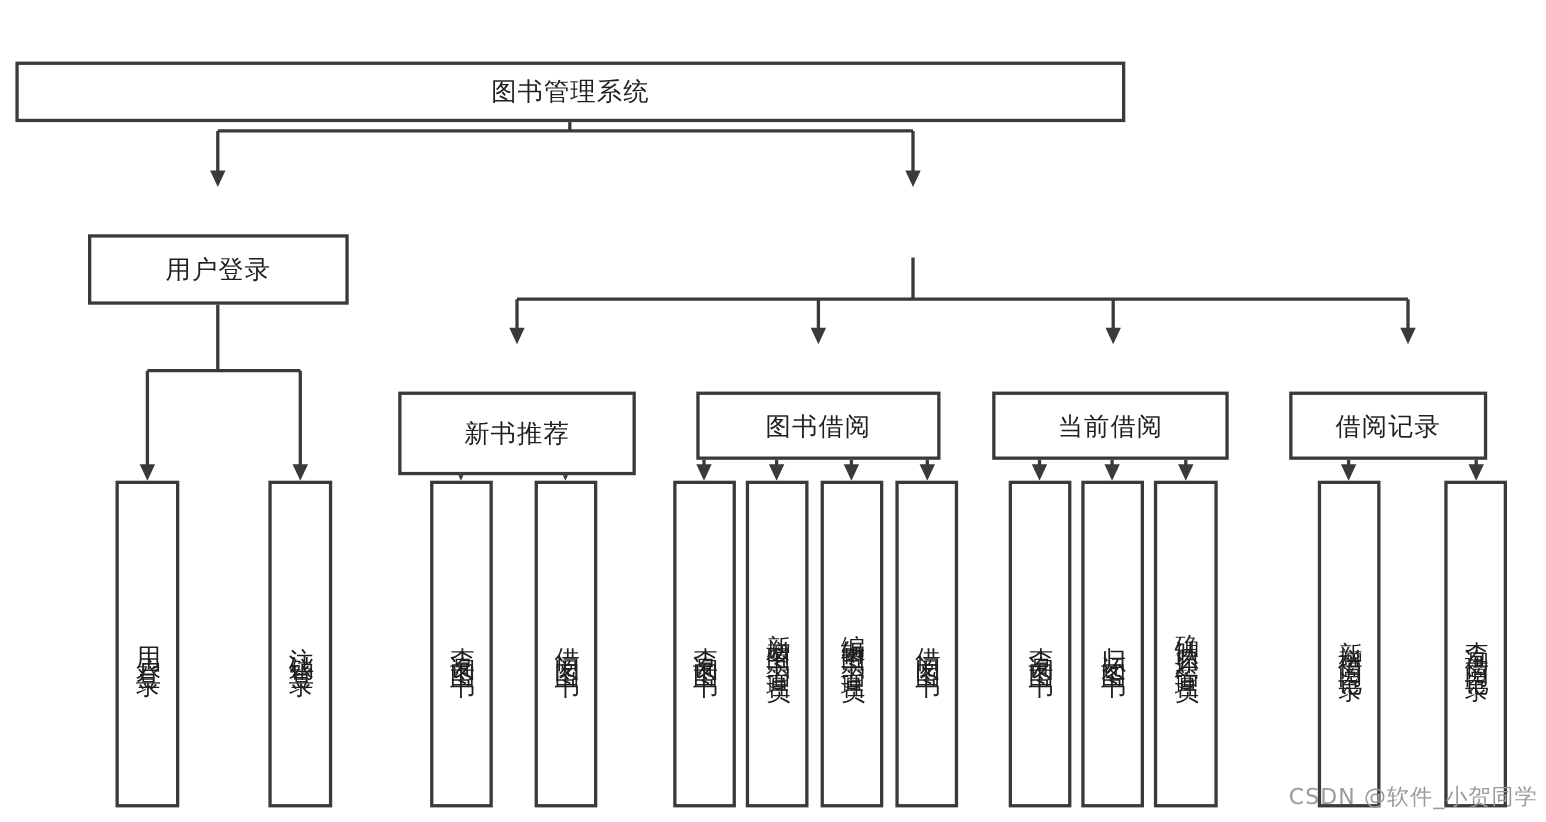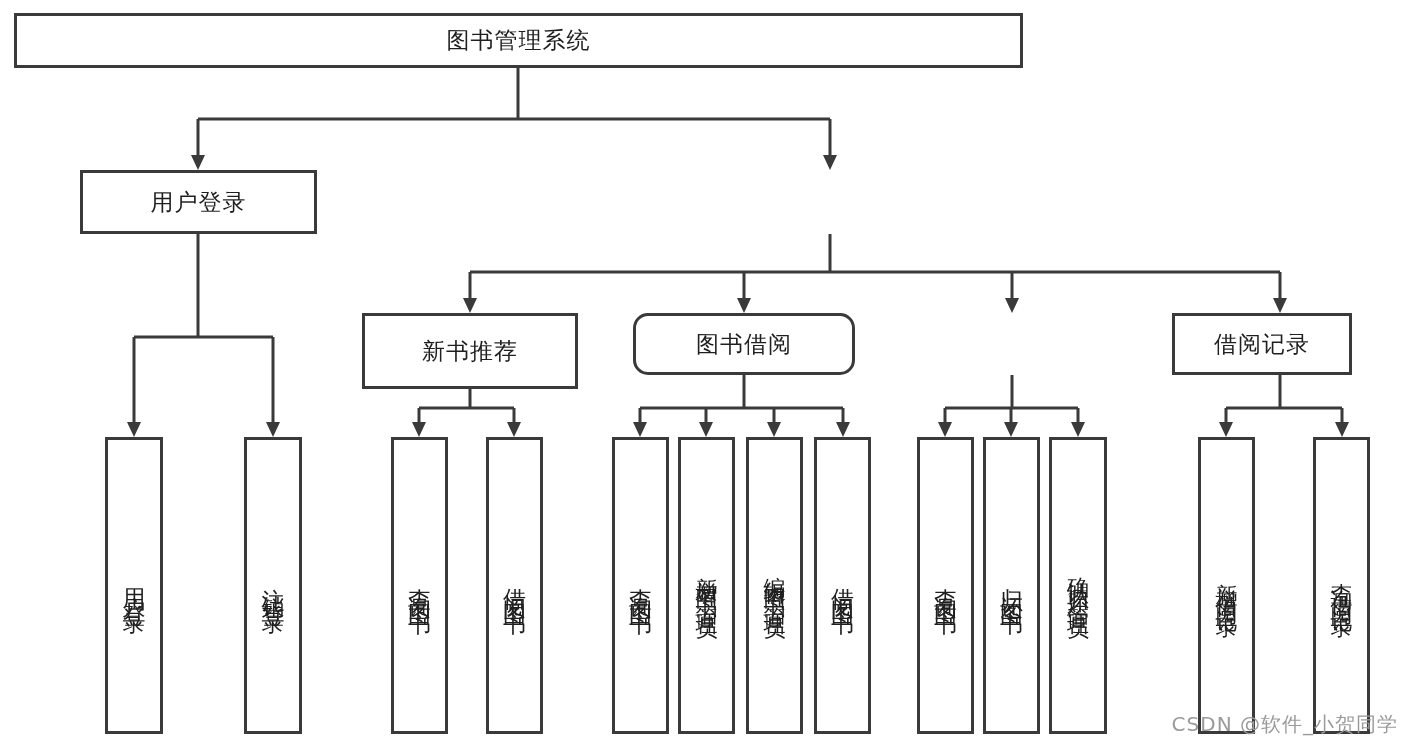--- a/index.html
+++ b/index.html
@@ -31,20 +31,21 @@
     display: flex;
     align-items: center;
     justify-content: center;
     color: #1f1f1f;
     z-index: 2;
   }
   .h-node {
     font-size: 23px;
     letter-spacing: 1px;
     white-space: nowrap;
+    margin-top: 43px;
   }
   .v-node {
     writing-mode: vertical-rl;
     text-orientation: upright;
     font-size: 23px;
     letter-spacing: 8px;
     line-height: 1;
   }
   .v-long {
     font-size: 22px;
@@ -88,21 +89,22 @@
              M945 437 l-7 -15 h14 z  M1011 437 l-7 -15 h14 z
              M1078 437 l-7 -15 h14 z M1226 437 l-7 -15 h14 z
              M1342 437 l-7 -15 h14 z"></path>
   </svg>
 
   <div class="node h-node" style="left:14px; top:13px; width:1009px; height:55px;">图书管理系统</div>
 
   <div class="node h-node" style="left:80px; top:170px; width:237px; height:64px;">用户登录</div>
 
   <div class="node h-node" style="left:362px; top:313px; width:216px; height:76px;">新书推荐</div>
-  <div class="node h-node" style="left:633px; top:313px; width:222px; height:62px;border-radius:15px;">图书借阅</div>
+  <div class="node h-node" style="left:633px; top:313px; width:222px; height:62px;">图书借阅</div>
+  <div class="node h-node" style="left:902px; top:313px; width:215px; height:62px;">当前借阅</div>
   <div class="node h-node" style="left:1172px; top:313px; width:180px; height:62px;">借阅记录</div>
 
   <div class="node v-node" style="left:105px; top:437px; width:58px; height:297px;">用户登录</div>
   <div class="node v-node" style="left:244px; top:437px; width:58px; height:297px;">注销登录</div>
 
   <div class="node v-node" style="left:391px; top:437px; width:57px; height:297px;">查询图书</div>
   <div class="node v-node" style="left:486px; top:437px; width:57px; height:297px;">借阅图书</div>
 
   <div class="node v-node" style="left:612px; top:437px; width:57px; height:297px;">查询图书</div>
   <div class="node v-node v-long" style="left:678px; top:437px; width:57px; height:297px;">新增图书（管理员）</div>

